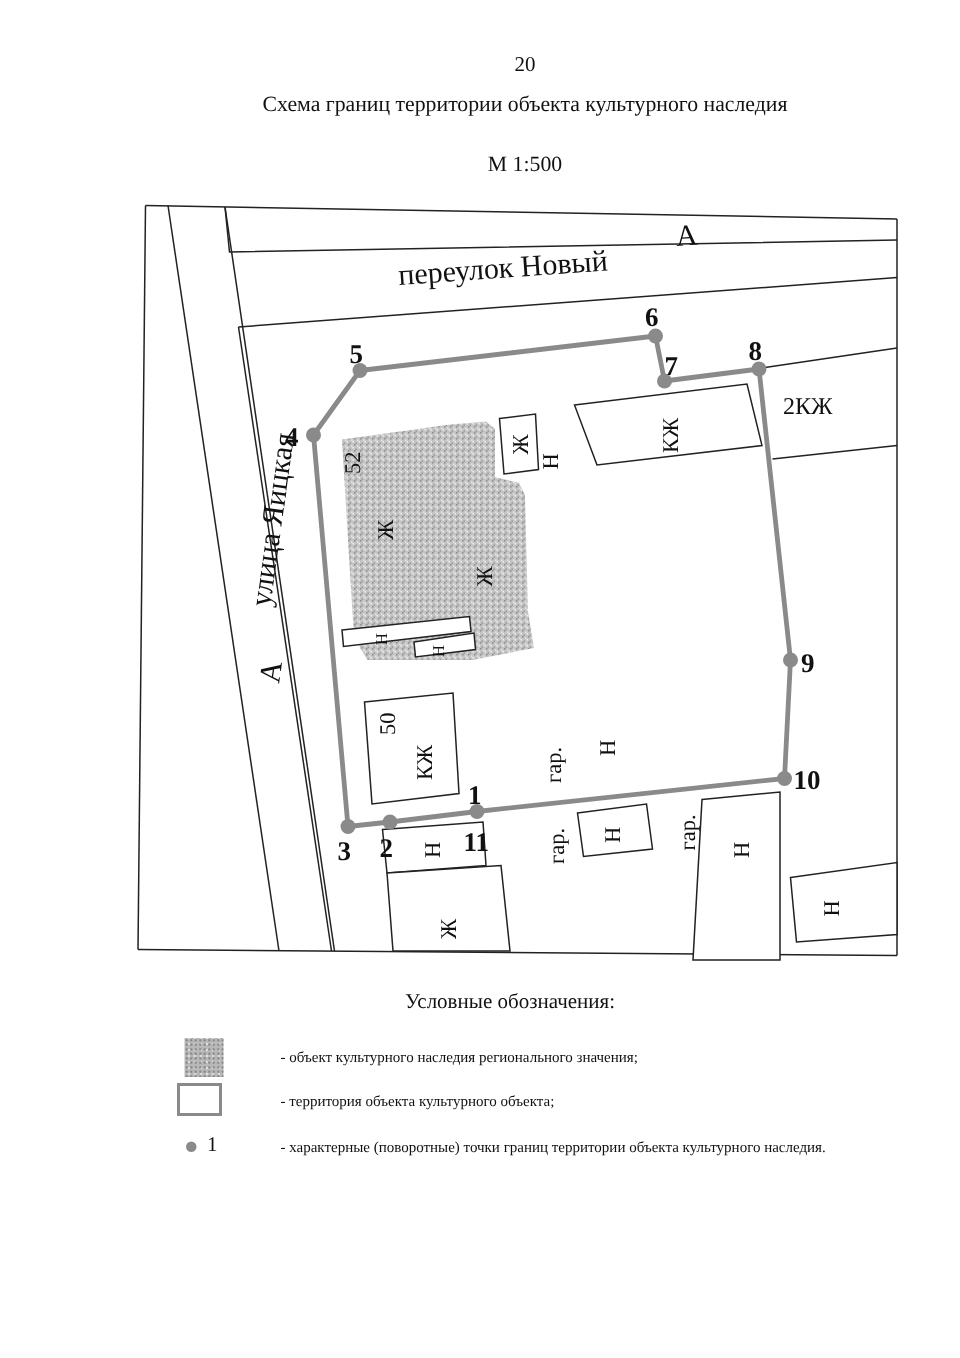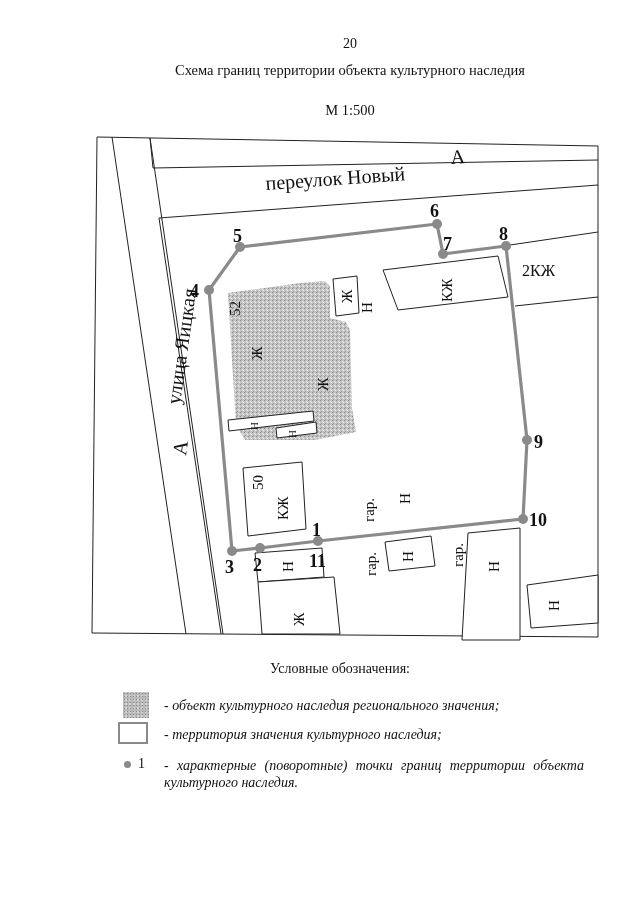--- a/index.html
+++ b/index.html
@@ -4,21 +4,21 @@
 <style>
   html, body { margin: 0; padding: 0; background: #ffffff; }
   body { width: 640px; height: 905px; position: relative; overflow: hidden;
          font-family: "Liberation Serif", "DejaVu Serif", serif; color: #111; }
   .page-number { position: absolute; top: 36px; left: 0; width: 700px; text-align: center; font-size: 14px; }
   .title { position: absolute; top: 62px; left: 0; width: 700px; text-align: center; font-size: 14.5px; }
   .scale { position: absolute; top: 102px; left: 0; width: 700px; text-align: center; font-size: 14.5px; }
   .map { position: absolute; left: 0; top: 0; width: 640px; height: 905px; }
   .map text { font-family: "Liberation Serif", "DejaVu Serif", serif; fill: #111; }
   .legend-title { position: absolute; top: 661px; left: 0; width: 680px; text-align: center; font-size: 14px; }
-  .legend-text { position: absolute; left: 164px; width: 420px; font-size: 14px; line-height: 17px; text-align: justify; font-style: italic; }
+  .legend-text { position: absolute; left: 187px; width: 420px; font-size: 10px; line-height: 17px; text-align: justify; }
   .sw-fill { position: absolute; left: 123px; top: 692px; width: 26px; height: 26px;
              background-color: #b9b9b9;
              background-image: radial-gradient(#888 0.6px, transparent 0.9px), radial-gradient(#e0e0e0 0.6px, transparent 0.9px);
              background-size: 3px 3px, 4px 4px; background-position: 0 0, 1px 2px; }
   .sw-territory { position: absolute; left: 118px; top: 722px; width: 30px; height: 22px; border: 2px solid #8a8a8a; box-sizing: border-box; background: #fff; }
   .sw-point { position: absolute; left: 124px; top: 761px; width: 7px; height: 7px; border-radius: 50%; background: #8a8a8a; }
   .sw-point-label { position: absolute; left: 138px; top: 756px; font-size: 14px; }
 </style>
 </head>
 <body>
@@ -127,17 +127,17 @@
     <text x="304" y="626" transform="rotate(-90 304 626)">Ж</text>
   </g>
 </svg>
 
 <div class="legend-title">Условные обозначения:</div>
 
 <div class="sw-fill"></div>
 <div class="legend-text" style="top:697px">- объект культурного наследия регионального значения;</div>
 
 <div class="sw-territory"></div>
-<div class="legend-text" style="top:726px">- территория значения культурного наследия;</div>
+<div class="legend-text" style="top:726px">- территория объекта культурного объекта;</div>
 
 <div class="sw-point"></div>
 <div class="sw-point-label">1</div>
 <div class="legend-text" style="top:757px">- характерные (поворотные) точки границ территории объекта культурного наследия.</div>
 
 </body></html>

